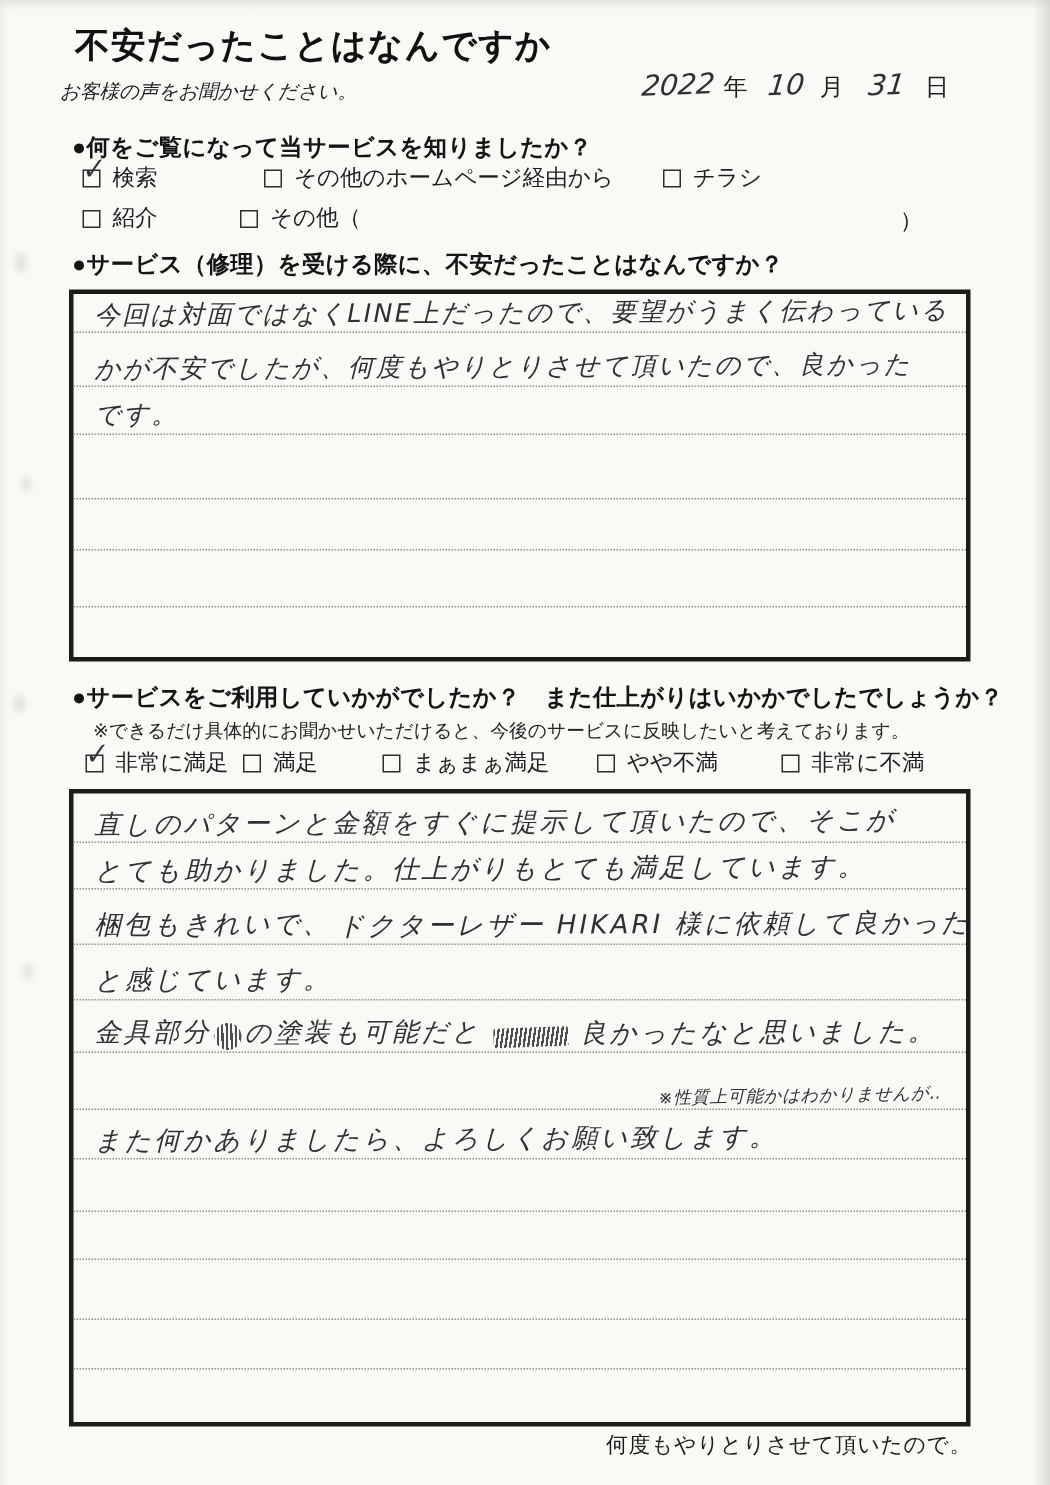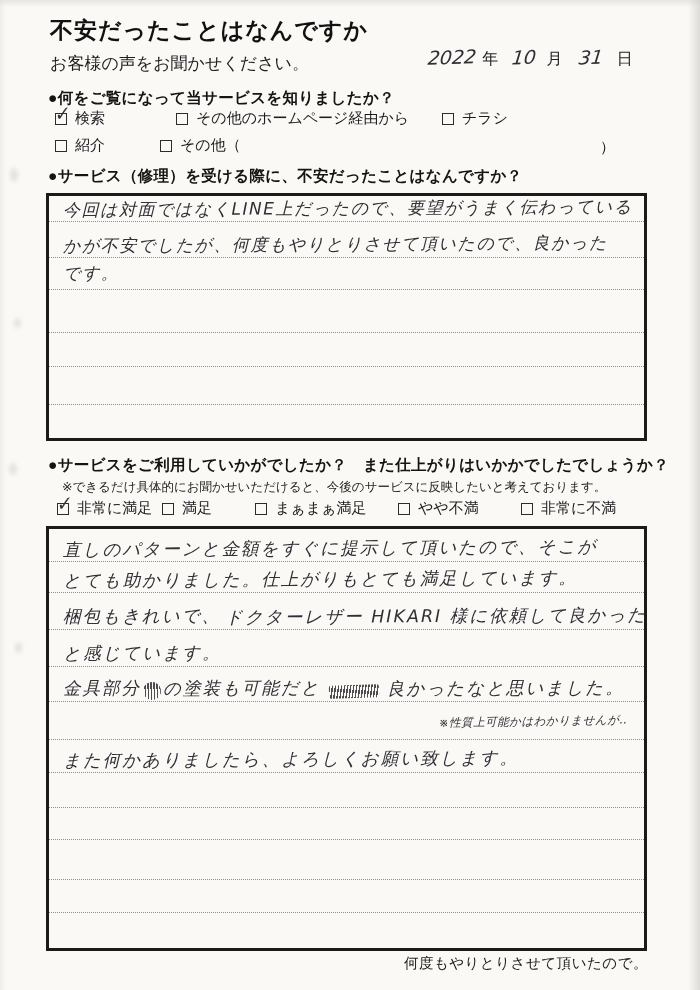--- a/index.html
+++ b/index.html
@@ -18,21 +18,21 @@
     background:linear-gradient(#d9d8d3, rgba(250,249,246,0)); opacity:.6; }
   .edge-right { position:absolute; right:0; top:0; width:12px; height:100%;
     background:linear-gradient(90deg, rgba(250,249,246,0), #cfceca); opacity:.7; }
   .edge-left { position:absolute; left:0; top:0; width:6px; height:100%;
     background:linear-gradient(90deg, #e3e2de, rgba(250,249,246,0)); opacity:.5; }
   .smudge { position:absolute; background:#b9b8b3; border-radius:50%;
     filter:blur(2px); opacity:.35; }
 
   .title { position:absolute; left:50px; top:15px;
     font-size:23px; font-weight:bold; letter-spacing:1px; color:#111; }
-  .subtitle { position:absolute; left:50px; top:52px; font-size:17px; }
+  .subtitle { position:absolute; left:40px; top:52px; font-size:13px;font-style:italic; }
 
   .date-row { position:absolute; left:428px; top:46px; width:240px;
     font-size:16px; white-space:nowrap; }
   .date-row .unit { display:inline-block; font-size:16px; color:#1d1d1f; }
   .hw { font-family:"DejaVu Sans",sans-serif; font-style:italic;
     color:#2f2f35; }
   .date-row .hw { display:inline-block; font-size:19px; transform:skewX(-8deg) rotate(-2deg); }
   .date-row .u-year { margin:0 14px 0 6px; }
   .date-row .u-month { margin:0 16px 0 10px; }
   .date-row .u-day { margin-left:14px; }
@@ -58,21 +58,21 @@
     display:flex; flex-direction:column; }
   .box1 { top:193px; height:248px; }
   .box2 { top:526px; height:425px; }
   .row { flex:0 0 auto; display:flex; align-items:flex-end;
     padding:0 12px 1px 14px;
     border-bottom:1px dotted #90908a; }
   .row.filler { flex:1 1 auto; border-bottom:none; }
   .hw-line { white-space:nowrap; transform:rotate(-.35deg); }
   .box1 .hw-line { font-size:17px; letter-spacing:1.5px; }
   .box2 .hw-line { font-size:17.5px; letter-spacing:2px; }
-  .note-row { align-items:center; justify-content:flex-end; padding-top:2px; }
+  .note-row { align-items:flex-end; justify-content:flex-end; padding-top:2px; }
   .hw-note { font-size:11.5px; letter-spacing:.5px; transform:rotate(-1deg);
     margin-right:4px; }
 
   .scribble { display:inline-block; vertical-align:bottom;
     background:repeating-linear-gradient(100deg, #3a3a3e 0 1.5px, rgba(0,0,0,0) 1.5px 3px);
     border-radius:2px; opacity:.9; }
   .scribble-sm { width:14px; height:17px; margin:0 2px; transform:rotate(6deg); }
   .scribble-blob { width:18px; height:18px; margin:0 2px; border-radius:50%; transform:rotate(-12deg); }
   .scribble-wide { width:50px; height:13px; margin:0 8px 2px 8px; transform:rotate(-2deg); }
 
@@ -127,21 +127,21 @@
 
   <div class="q-heading q2-heading">●サービス（修理）を受ける際に、不安だったことはなんですか？</div>
 
   <div class="answer-box box1">
     <div class="row" style="height:26px;">
       <span class="hw hw-line">今回は対面ではなくLINE上だったので、要望がうまく伝わっている</span>
     </div>
     <div class="row" style="height:36px;">
       <span class="hw hw-line">かが不安でしたが、何度もやりとりさせて頂いたので、良かった</span>
     </div>
-    <div class="row" style="height:32px;align-items:center;">
+    <div class="row" style="height:32px;">
       <span class="hw hw-line">です。</span>
     </div>
     <div class="row" style="height:43px;"></div>
     <div class="row" style="height:34px;"></div>
     <div class="row" style="height:38px;"></div>
     <div class="row filler"></div>
   </div>
 
   <div class="q-heading q3-heading">●サービスをご利用していかがでしたか？　また仕上がりはいかかでしたでしょうか？</div>
   <div class="q3-note">※できるだけ具体的にお聞かせいただけると、今後のサービスに反映したいと考えております。</div>

